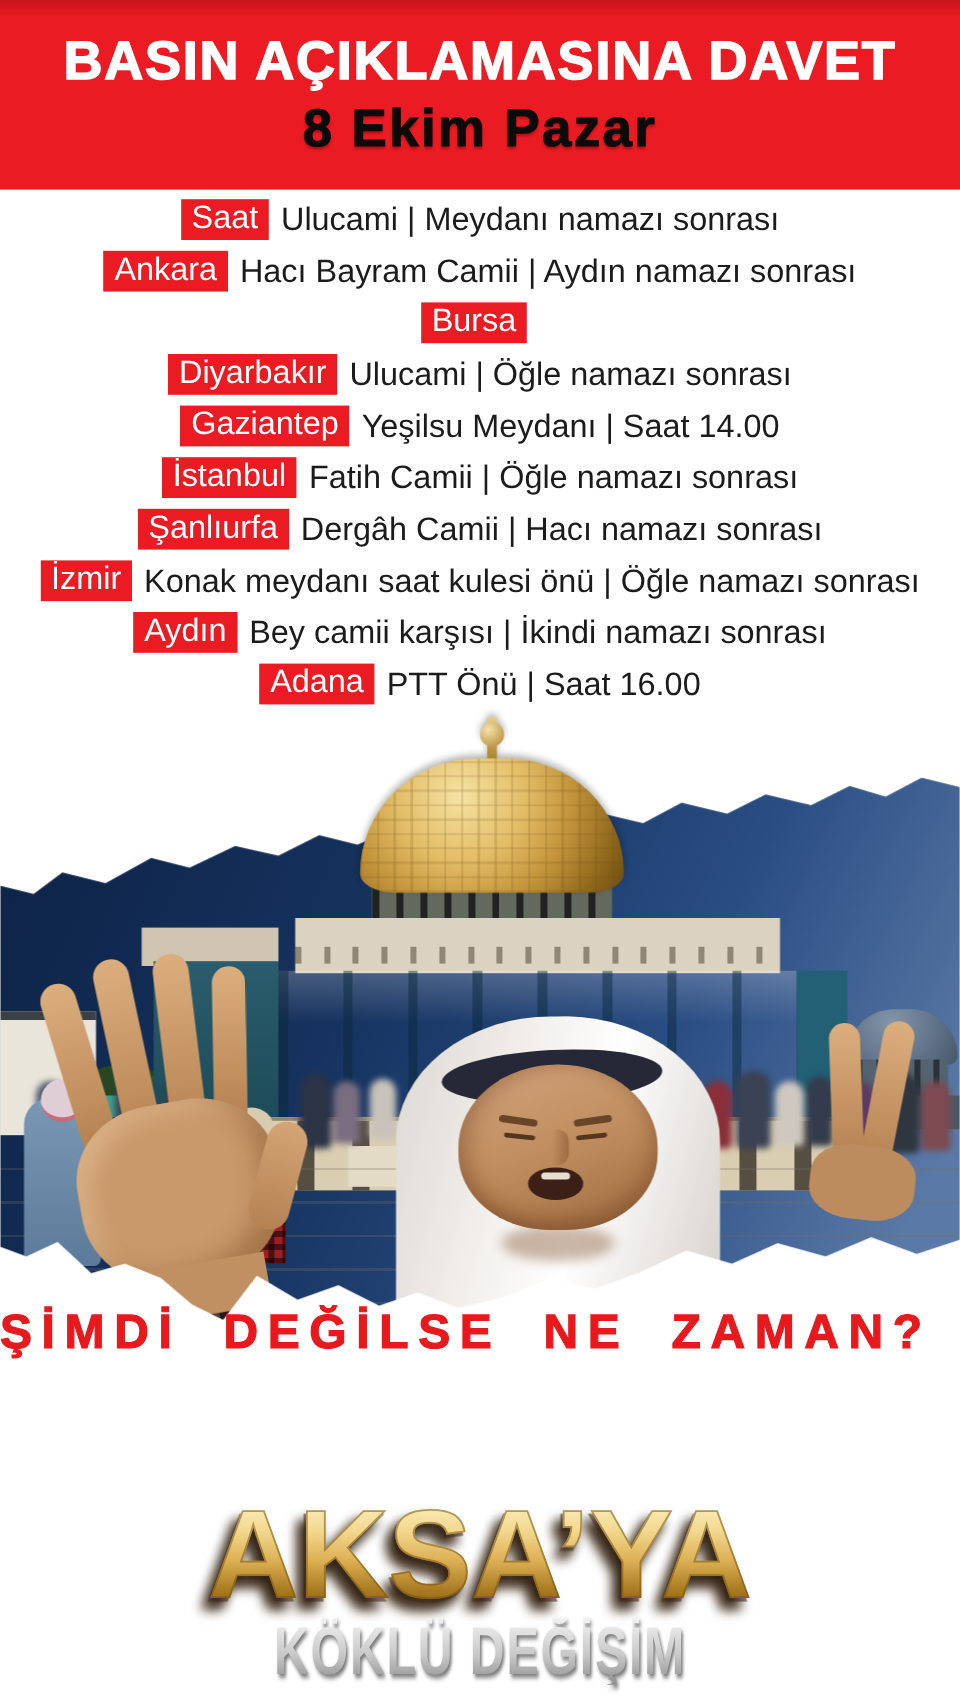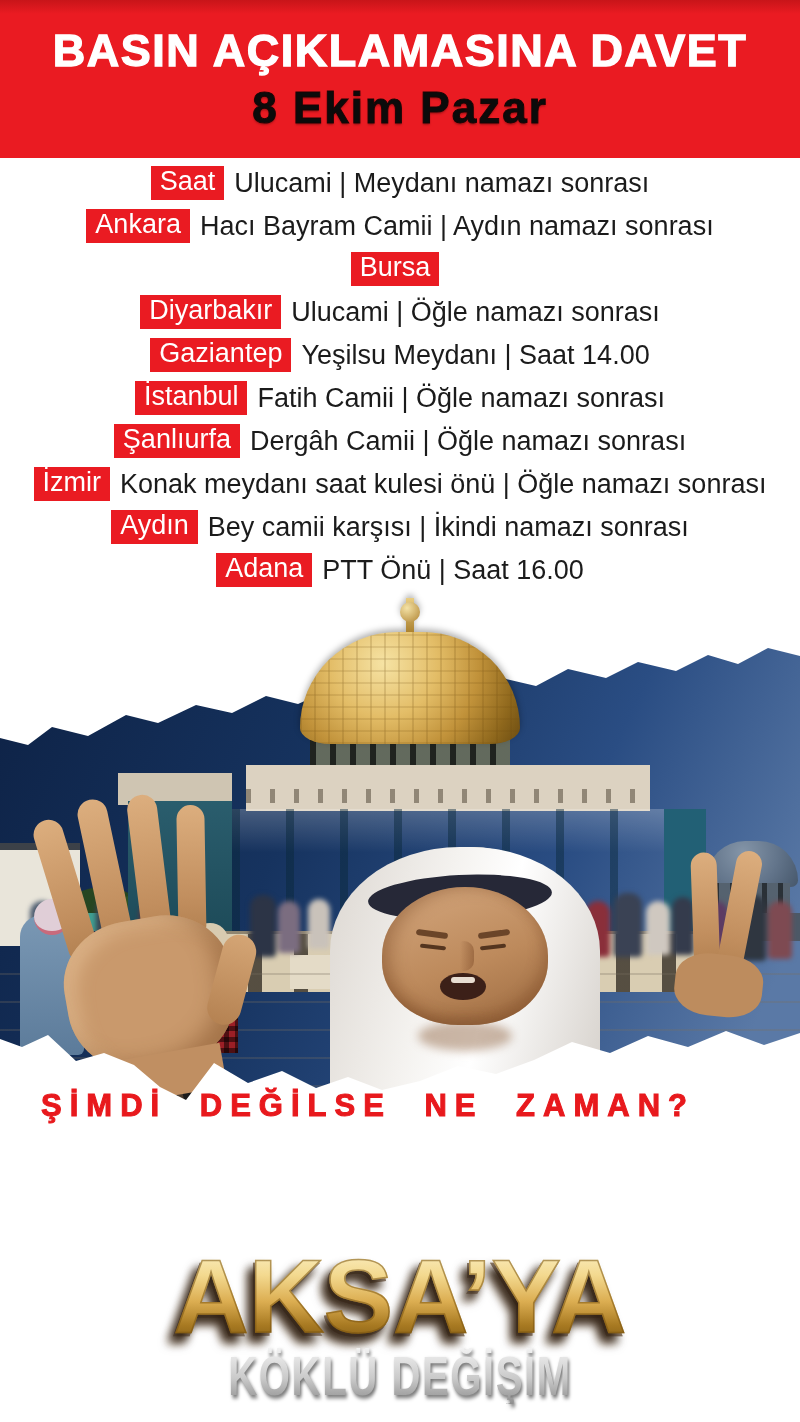--- a/index.html
+++ b/index.html
@@ -131,21 +131,21 @@
   .finial-orb{position:absolute;left:100px;top:4px;width:20px;height:20px;border-radius:50%;
     background:radial-gradient(circle at 35% 30%,#f4e2a6,#b08433);}
   .dome{position:absolute;left:0;top:34px;width:220px;height:112px;
     border-radius:110px 110px 34px 34px / 108px 108px 18px 18px;
     background:radial-gradient(circle at 38% 28%,#f6e3a4 0%,#e3bd67 34%,#c1923a 60%,#8e671c 84%,#6b4c12 100%);}
   .dome-grid{position:absolute;inset:0;border-radius:inherit;opacity:.5;
     background-image:repeating-linear-gradient(90deg,rgba(110,75,15,.35) 0 2px,transparent 2px 14px),
       repeating-linear-gradient(0deg,rgba(110,75,15,.3) 0 2px,transparent 2px 12px);}
   
   .question{position:absolute;left:0;top:1088px;width:736px;text-align:center;
-    color:#e8191d;font-size:31px;font-weight:700;letter-spacing:8px;word-spacing:16px;
+    color:#e8191d;font-size:40px;font-weight:700;letter-spacing:8px;word-spacing:16px;
     -webkit-text-stroke:1px #e8191d;white-space:nowrap;}
   .gold{
     position:absolute;left:0;width:800px;text-align:center;font-weight:700;line-height:1;
     background:linear-gradient(180deg,#fdf3cd 0%,#f3d98f 30%,#dcae52 55%,#a87a22 78%,#7a5410 100%);
     -webkit-background-clip:text;background-clip:text;color:transparent;
     -webkit-text-stroke:1.5px rgba(122,84,16,.55);
     filter:drop-shadow(-6px 8px 5px rgba(32,16,3,.85)) drop-shadow(-2px 3px 0 rgba(70,40,10,.6));
     white-space:nowrap;}
   .slogan1{top:1124px;font-size:118px;letter-spacing:-2px;}
   .slogan2{top:1244px;font-size:104px;letter-spacing:0px;}
@@ -185,21 +185,21 @@
     <div class="event-row">
       <span class="city-badge">Gaziantep</span>
       <span>Yeşilsu Meydanı | Saat 14.00</span>
     </div>
     <div class="event-row">
       <span class="city-badge">İstanbul</span>
       <span>Fatih Camii | Öğle namazı sonrası</span>
     </div>
     <div class="event-row">
       <span class="city-badge">Şanlıurfa</span>
-      <span>Dergâh Camii | Öğle namazı sonrası</span>
+      <span>Dergâh Camii | Hacı namazı sonrası</span>
     </div>
     <div class="event-row">
       <span class="city-badge">İzmir</span>
       <span>Konak meydanı saat kulesi önü | Öğle namazı sonrası</span>
     </div>
     <div class="event-row">
       <span class="city-badge">Aydın</span>
       <span>Bey camii karşısı | İkindi namazı sonrası</span>
     </div>
     <div class="event-row">

